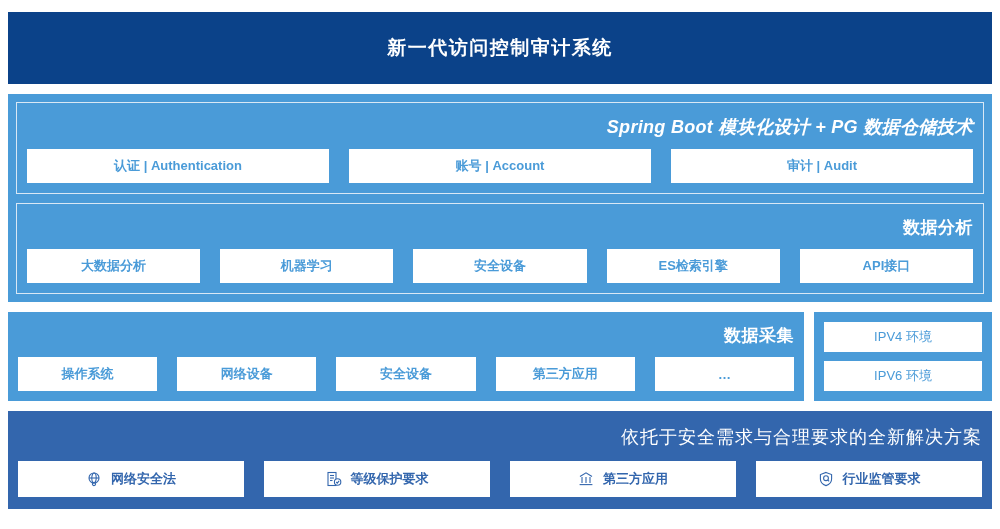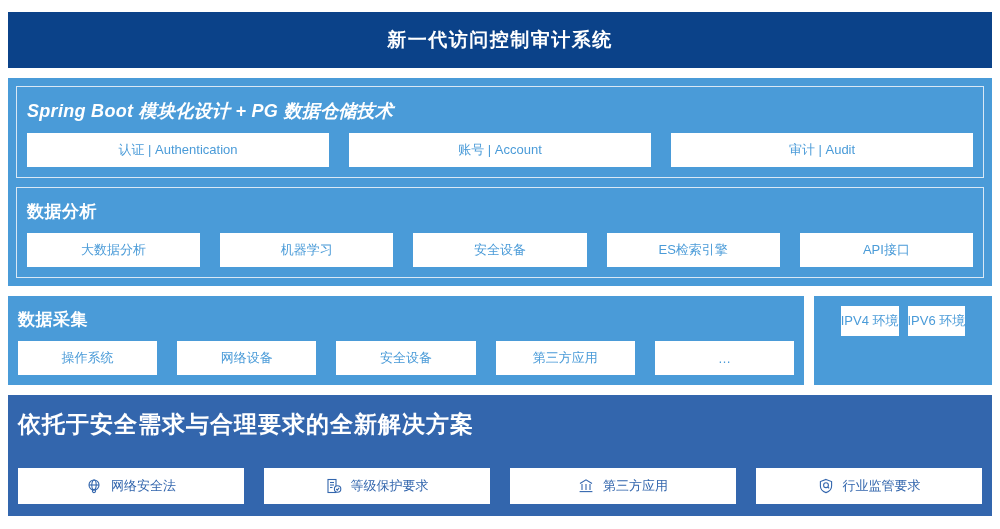--- a/index.html
+++ b/index.html
@@ -12,21 +12,21 @@
   .page{
     width:1000px;height:529px;
     display:flex;flex-direction:column;
     box-sizing:border-box;
     padding:0 0 0 0;
   }
 
   
   .header{
     margin:12px 8px 0 8px;
-    height:56px;
+    height:72px;
     background:#0b4289;
     display:flex;align-items:center;justify-content:center;
     flex:none;
   }
   .header-title{
     color:#ffffff;
     font-size:19px;
     font-weight:bold;
     letter-spacing:1.5px;
   }
@@ -53,38 +53,39 @@
 
   
   .panel{
     border:1px solid #d9e8f5;
     padding:8px 10px 10px 10px;
     box-sizing:border-box;
   }
   .panel + .panel{margin-top:9px;}
 
   .panel-title{
-    text-align:left;
+    text-align:right;
     color:#ffffff;
     font-size:17px;
     font-weight:bold;
     padding:4px 0 10px 0;
     letter-spacing:0.5px;
   }
   .panel-title.italic{
     font-style:italic;
     font-weight:bold;
     font-size:18px;
     letter-spacing:0.3px;
   }
 
   
   .chip-row{
     display:flex;
     gap:20px;
+    font-weight:bold;
   }
   .chip{
     flex:1 1 0;
     background:#ffffff;
     color:#4a9bd8;
     font-size:13px;
     height:34px;
     display:flex;align-items:center;justify-content:center;
     box-sizing:border-box;
     white-space:nowrap;
@@ -100,39 +101,38 @@
   }
   .collect .panel{border:none;padding:2px 2px 2px 2px;}
   .collect .panel-title{padding:2px 0 10px 0;}
 
   .ip-box{
     width:178px;
     flex:none;
     background:#4a9bd8;
     padding:10px;
     box-sizing:border-box;
-    display:flex;flex-direction:row;justify-content:center;gap:9px;
+    display:flex;flex-direction:column;justify-content:center;gap:9px;
   }
   .ip-chip{
     background:#ffffff;
     color:#4a9bd8;
     font-size:13px;
     height:30px;
     display:flex;align-items:center;justify-content:center;
   }
 
   
   .compliance .panel-title{
-    font-size:23px;font-weight:bold;padding:6px 0 12px 0;letter-spacing:1px;
+    font-size:18px;font-weight:normal;padding:6px 0 12px 0;letter-spacing:1px;
   }
   .chip.with-icon{
     gap:9px;
     height:36px;
     font-size:13px;
-    margin-top:16px;
   }
   .ic{
     width:16px;height:16px;display:inline-block;flex:none;
   }
   .ic svg{display:block;width:16px;height:16px;}
 </style>
 </head>
 <body>
 
 <div class="page">

